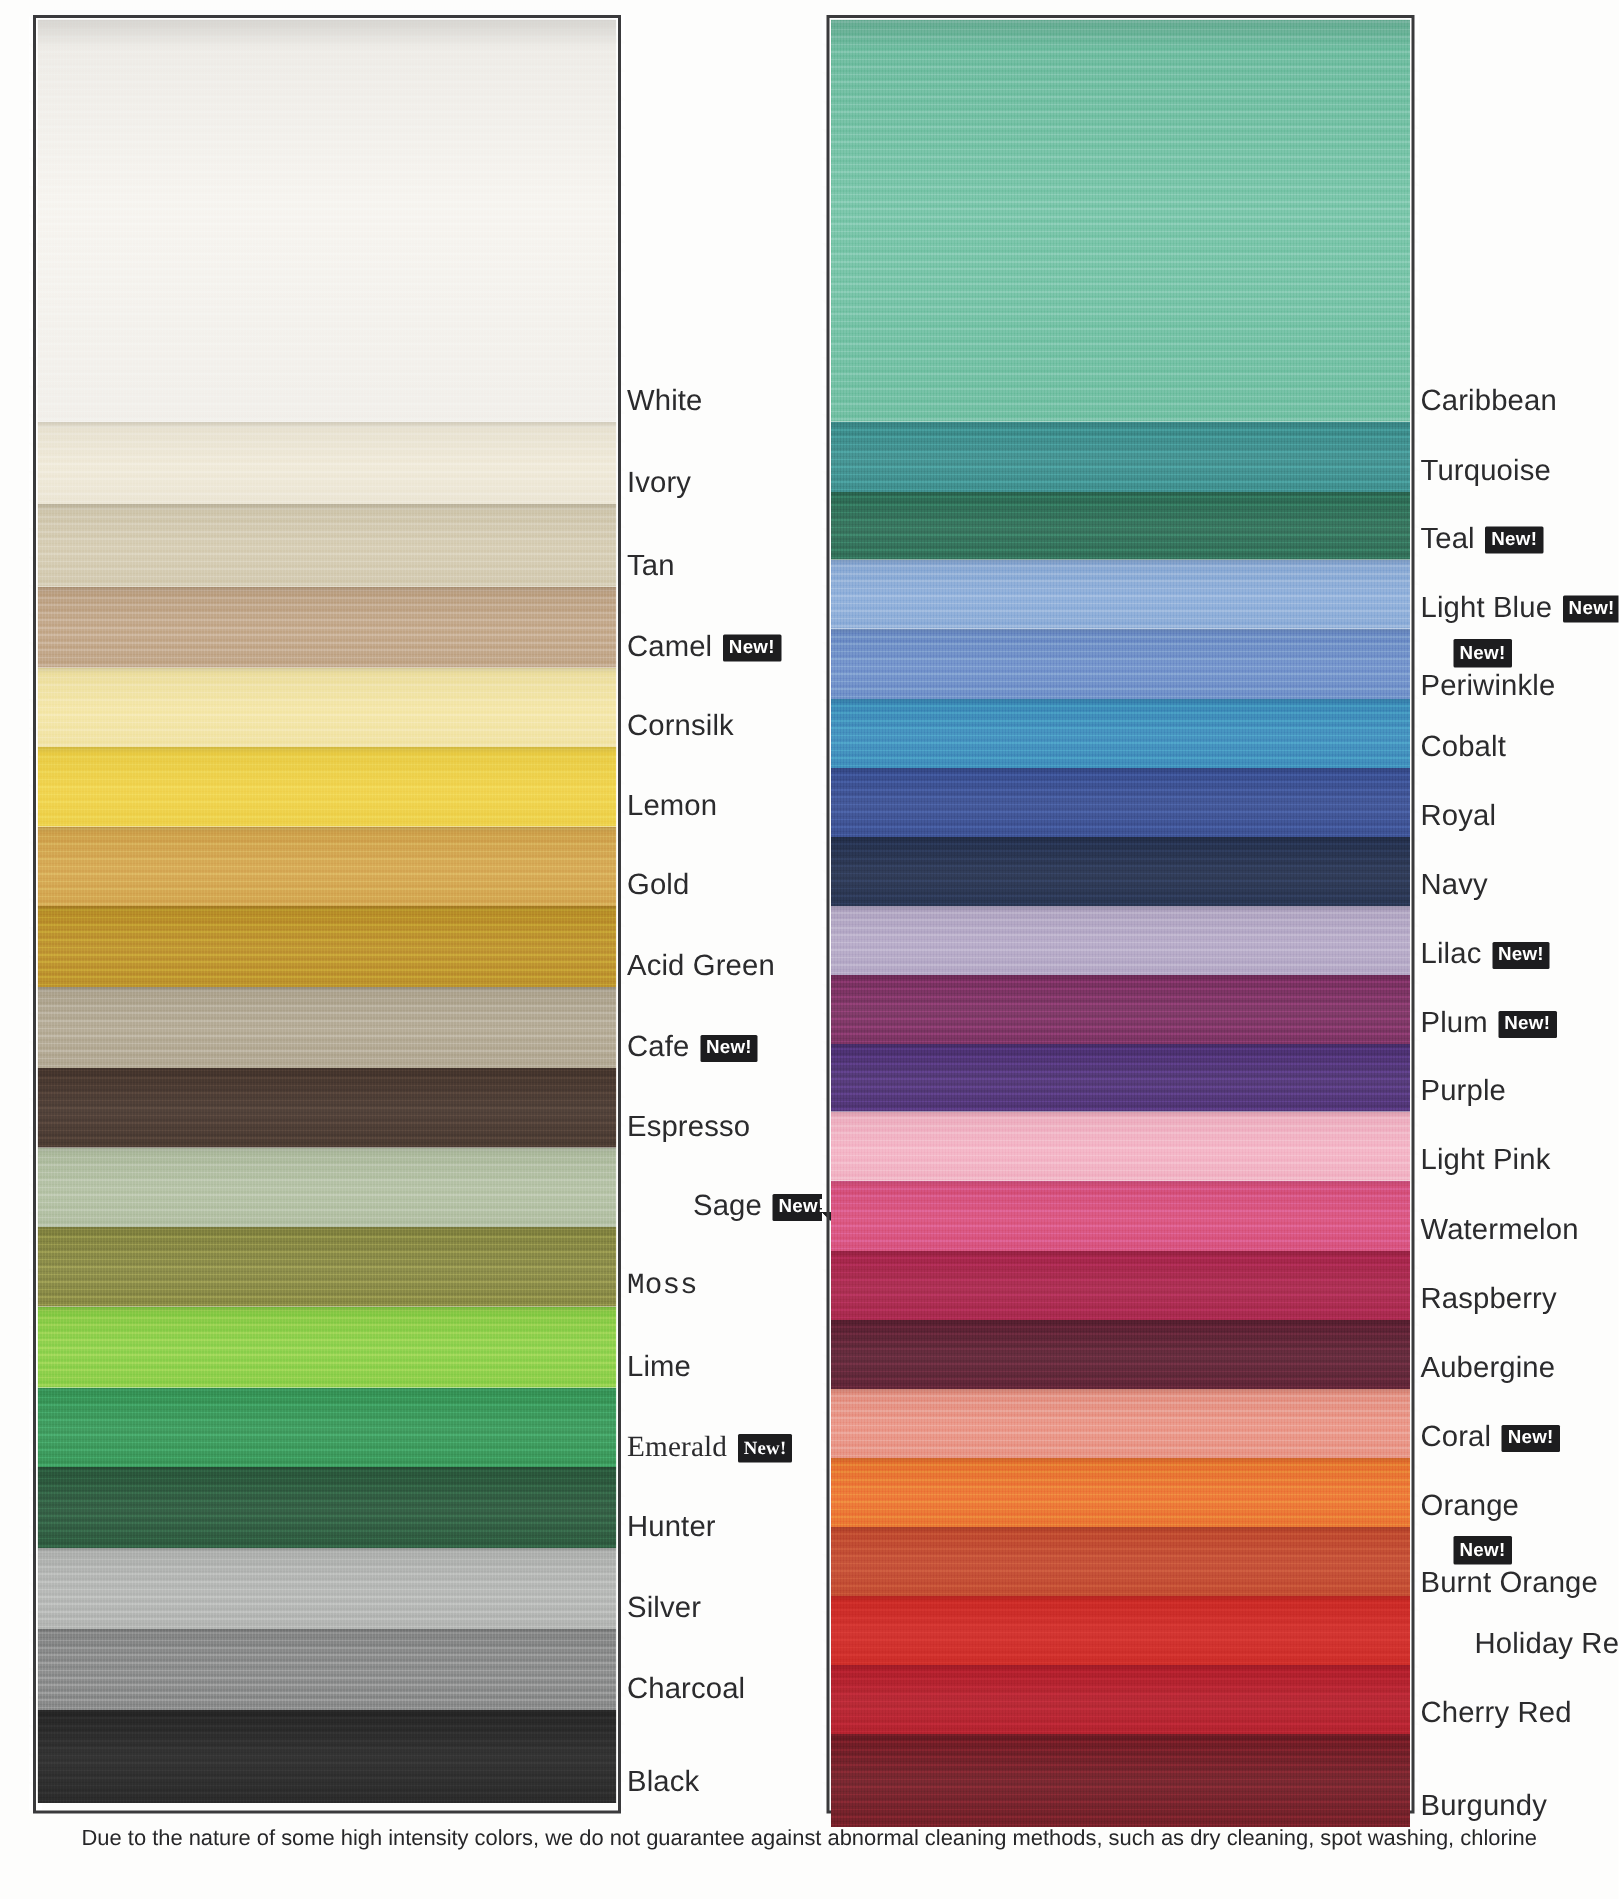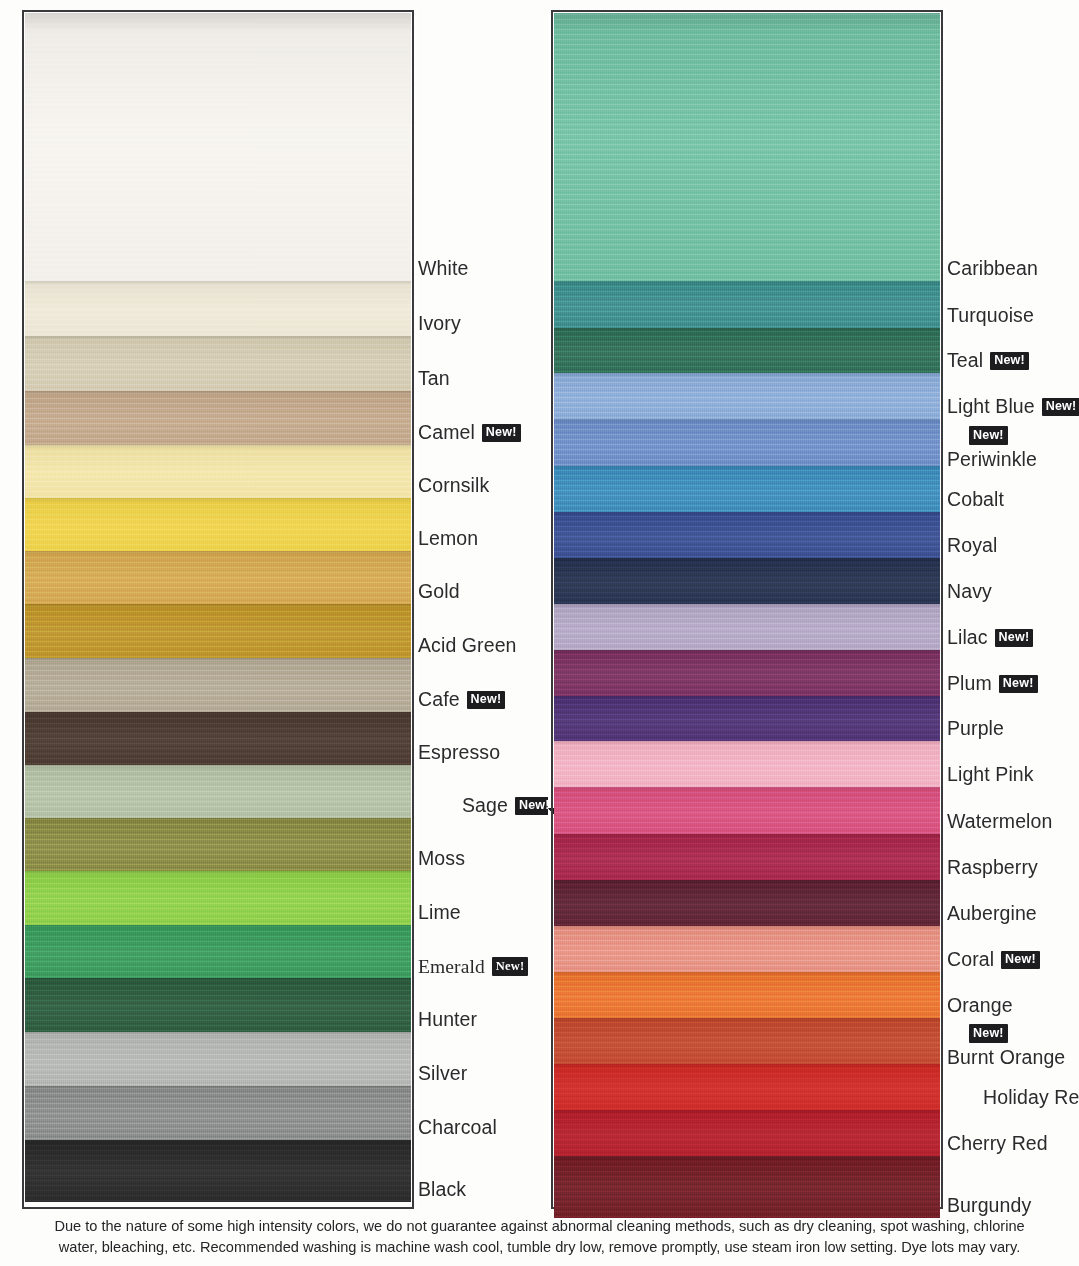--- a/index.html
+++ b/index.html
@@ -319,21 +319,21 @@
       <div class="label" style="top: 313px;"><span class="nm">Ivory</span></div>
       <div class="label" style="top: 368px;"><span class="nm">Tan</span></div>
       <div class="label" style="top: 422px;"><span class="nm">Camel</span><span class="badge">New!</span></div>
       <div class="label" style="top: 475px;"><span class="nm">Cornsilk</span></div>
       <div class="label" style="top: 528px;"><span class="nm">Lemon</span></div>
       <div class="label" style="top: 581px;"><span class="nm">Gold</span></div>
       <div class="label" style="top: 635px;"><span class="nm">Acid Green</span></div>
       <div class="label" style="top: 689px; text-align: center;"><span class="nm">Cafe</span><span class="badge">New!</span></div>
       <div class="label" style="top: 742px;"><span class="nm">Espresso</span></div>
       <div class="label" style="top: 795px; margin-left: 44px;"><span class="nm">Sage</span><span class="badge">New!</span></div>
-      <div class="label" style="top: 848px;"><span class="nm">Moss</span></div>
+      <div class="label" style="top: 848px; font-family: Liberation Mono, monospace;"><span class="nm">Moss</span></div>
       <div class="label" style="top: 902px;"><span class="nm">Lime</span></div>
       <div class="label" style="top: 955px; font-family: Liberation Serif, serif;"><span class="nm">Emerald</span><span class="badge">New!</span></div>
       <div class="label" style="top: 1009px;"><span class="nm">Hunter</span></div>
       <div class="label" style="top: 1063px;"><span class="nm">Silver</span></div>
       <div class="label" style="top: 1117px;"><span class="nm">Charcoal</span></div>
       <div class="label" style="top: 1179px;"><span class="nm">Black</span></div>
     </div>
 
   <div class="column right">
     <div class="stack" id="stack-right">
@@ -467,16 +467,15 @@
       <div class="label" style="top: 949px;"><span class="nm">Coral</span><span class="badge">New!</span></div>
       <div class="label" style="top: 995px;"><span class="nm">Orange</span></div>
       <div class="label stacked" style="top: 1024px;"><span class="badge">New!</span><span class="nm">Burnt Orange</span></div>
       <div class="label" style="top: 1087px; margin-left: 36px;"><span class="nm">Holiday Red</span></div>
       <div class="label" style="top: 1133px;"><span class="nm">Cherry Red</span></div>
       <div class="label" style="top: 1195px;"><span class="nm">Burgundy</span></div>
     </div>
 
   <div id="footer">
     <div>Due to the nature of some high intensity colors, we do not guarantee against abnormal cleaning methods, such as dry cleaning, spot washing, chlorine</div>
-    <div>water, bleaching, etc. Recommended washing is machine wash cool, tumble dry low, remove promptly, use steam iron low setting. Dye lots may vary.</div>
   </div>
 
 </div>
 
 </body></html>

